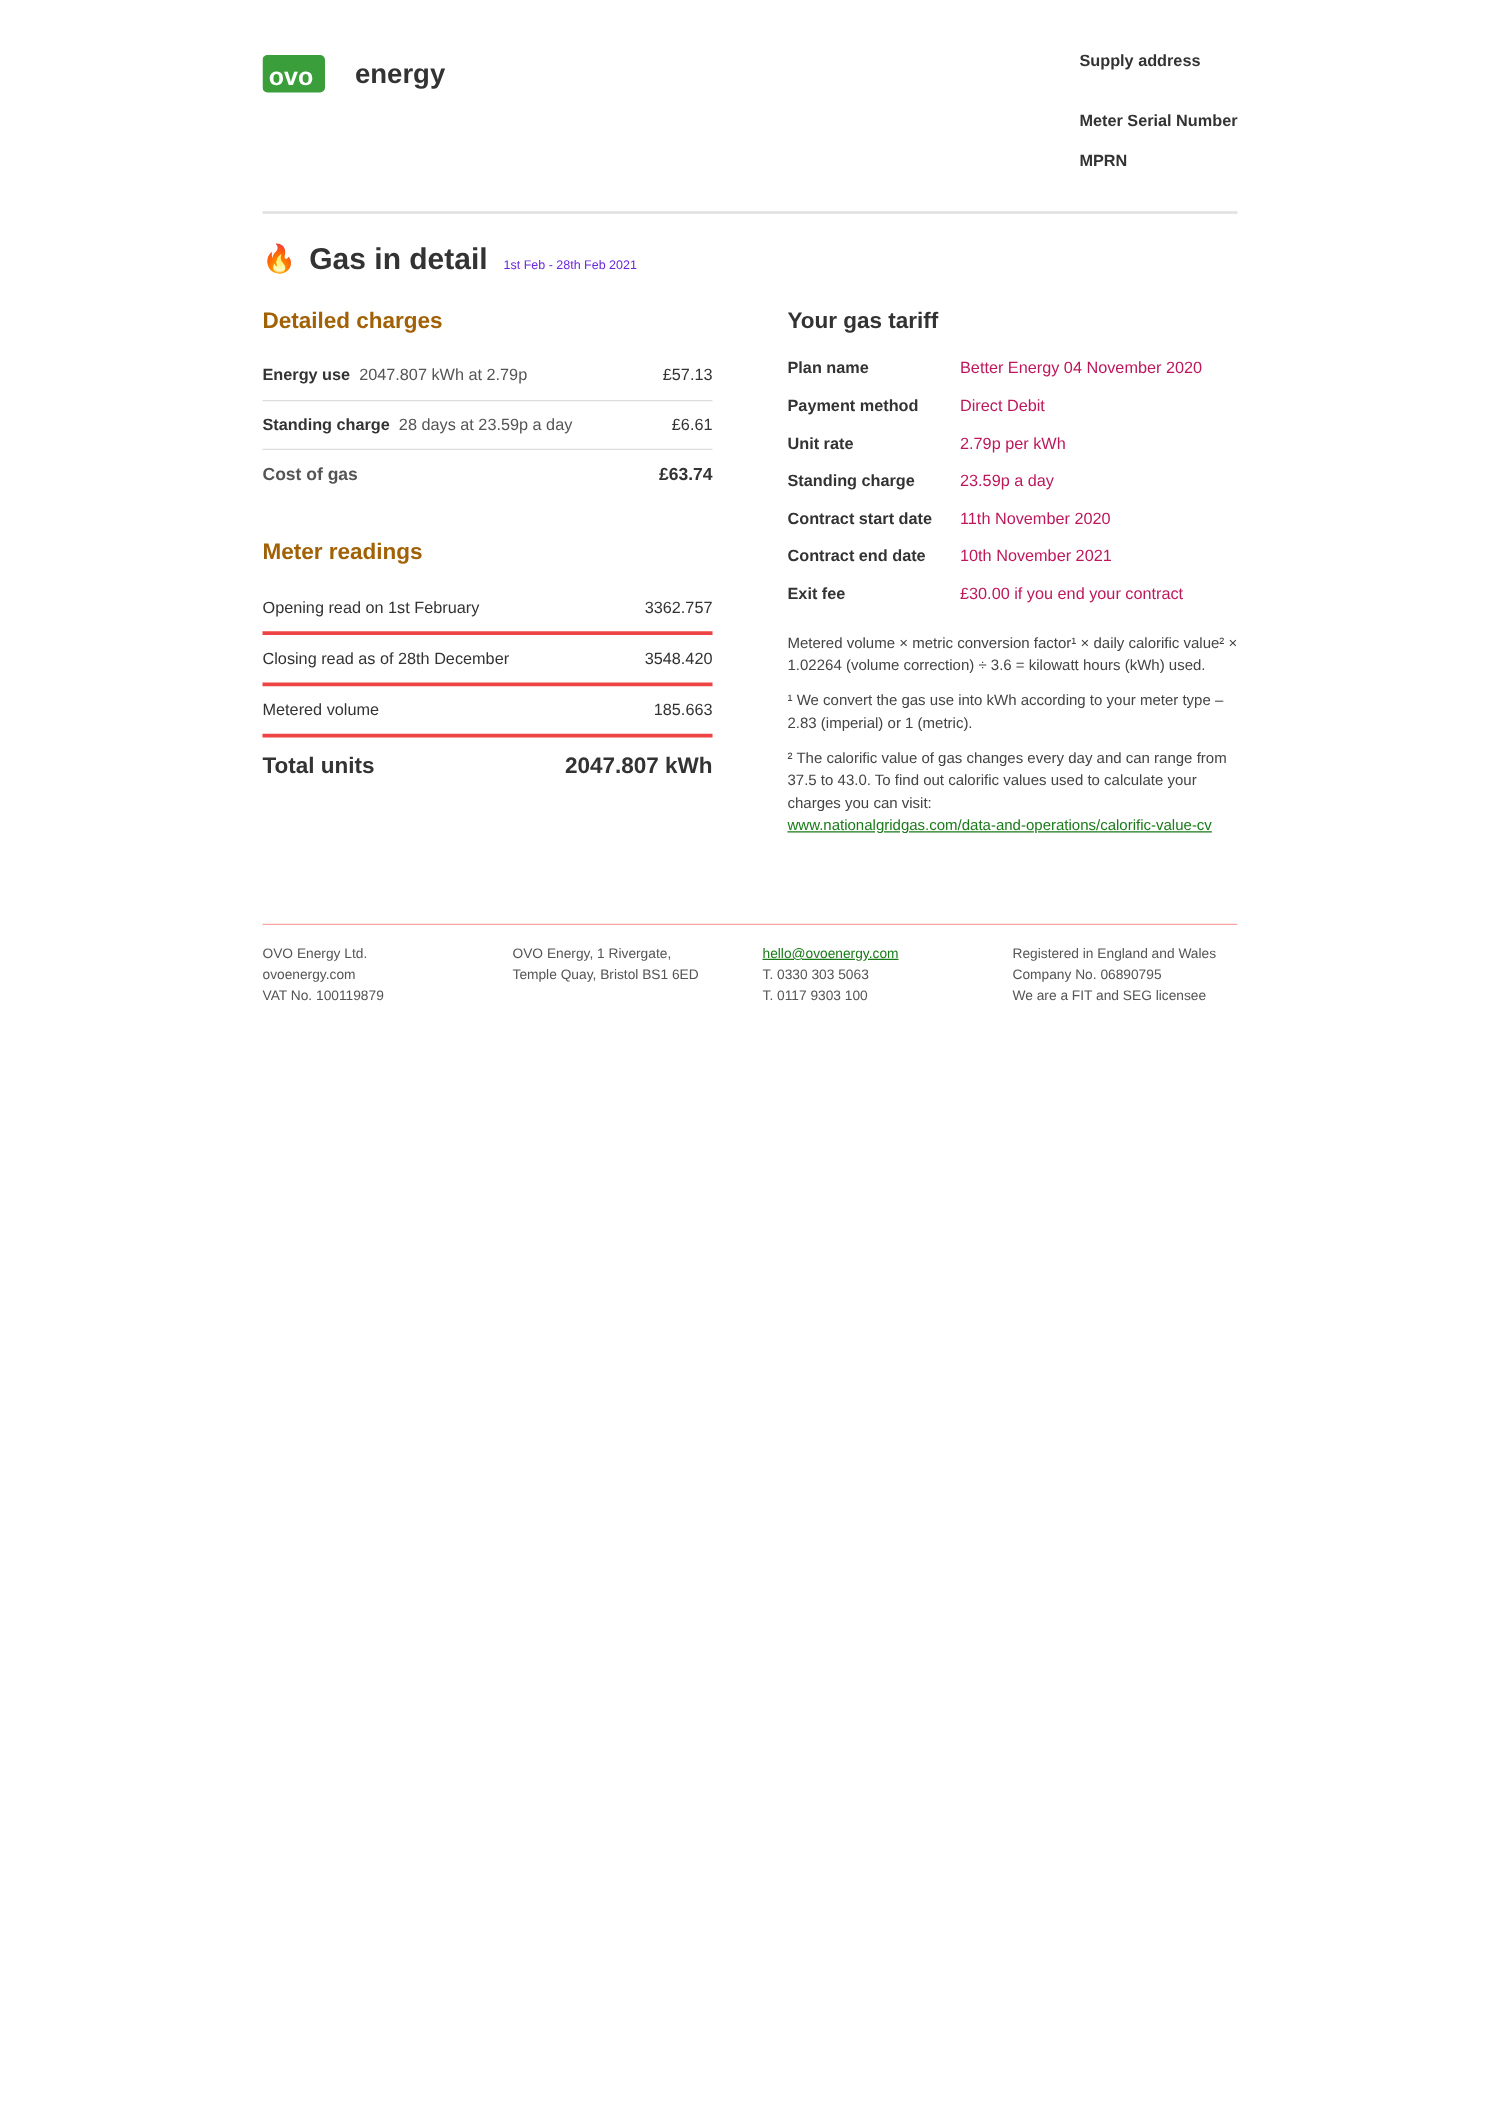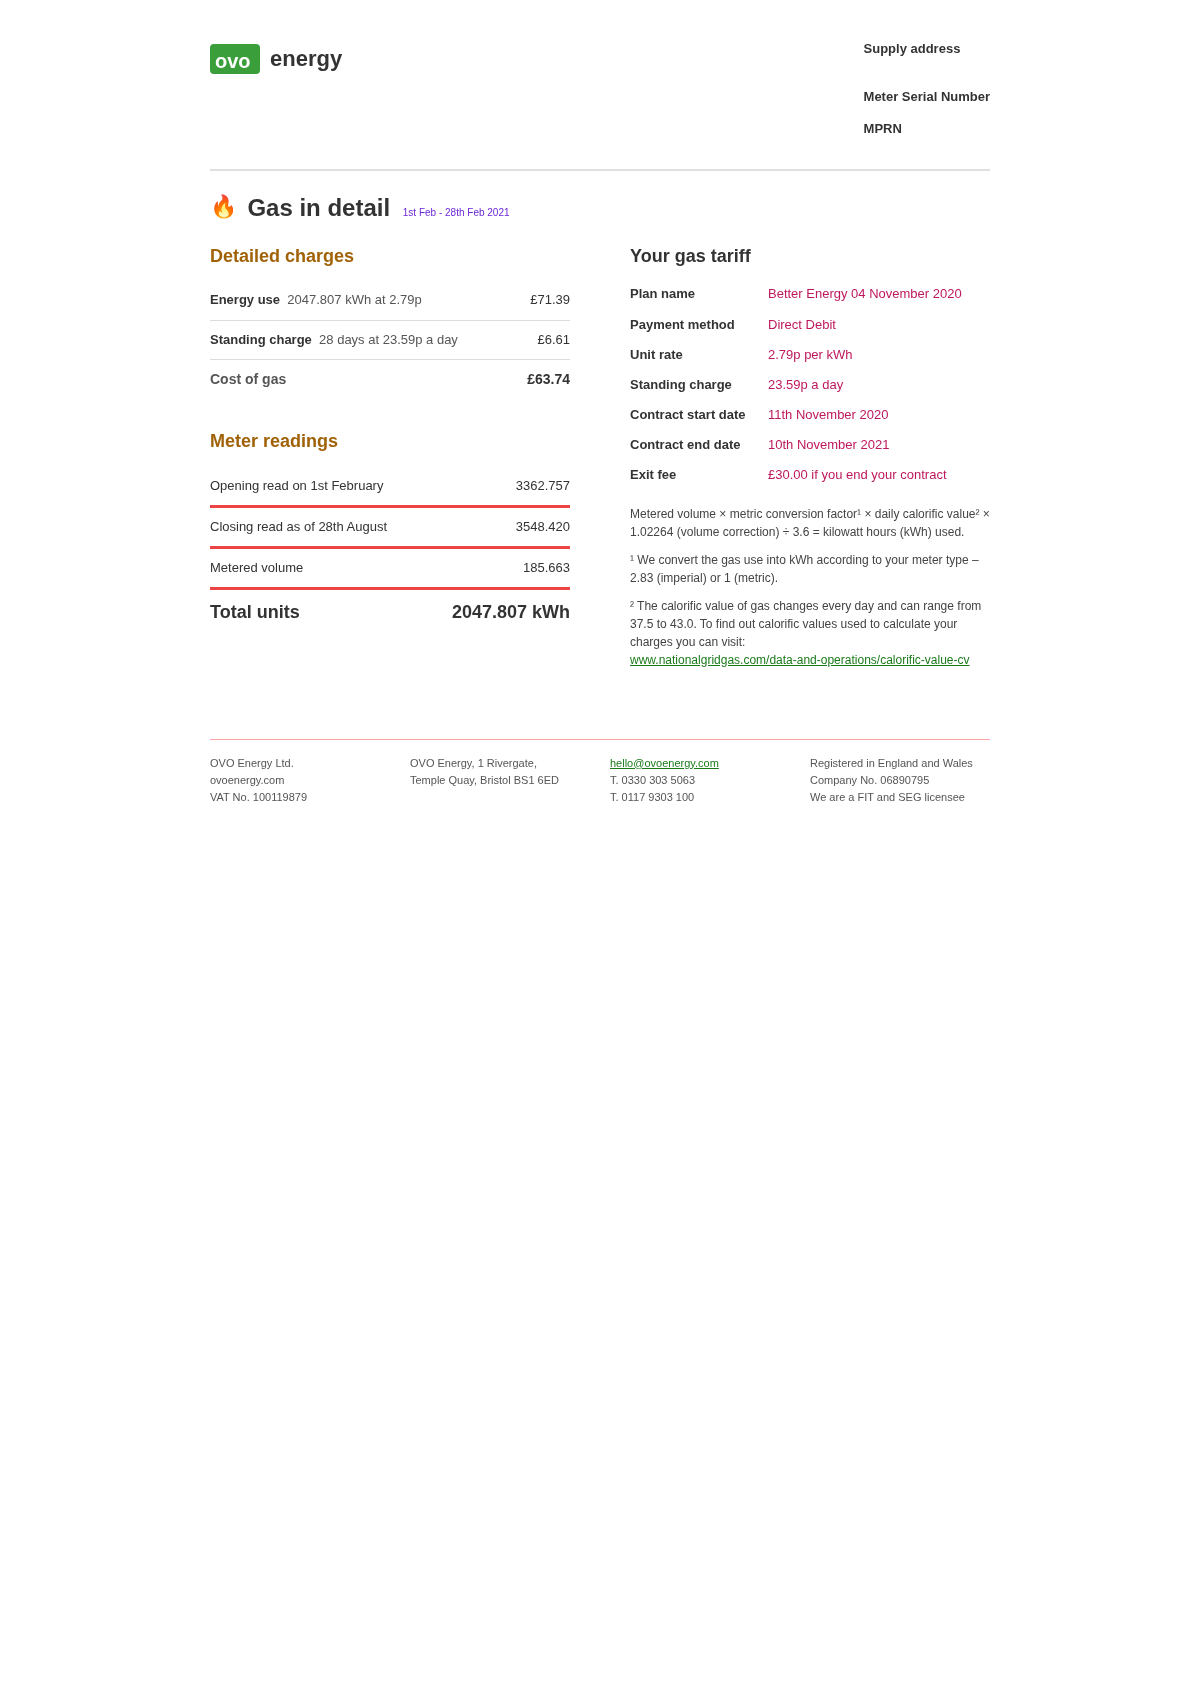--- a/index.html
+++ b/index.html
@@ -21,21 +21,21 @@
     
     .header {
       display: flex;
       justify-content: space-between;
       align-items: flex-start;
       margin-bottom: 30px;
     }
     .logo-container {
       display: flex;
       align-items: center;
-      gap: 8px;
+      gap: 22px;
     }
     .logo-icon {
       width: 52px;
       height: 38px;
     }
     .logo-text {
       font-size: 22px;
       font-weight: bold;
       color: #333;
     }
@@ -242,21 +242,21 @@
 
     <div class="left-column">
 
       <div class="detailed-charges">
         <div class="subsection-title">Detailed charges</div>
 
         <div class="charge-row">
           <span class="label">
             <strong>Energy use</strong>&nbsp; 2047.807 kWh at 2.79p
           </span>
-          <span class="amount">£71.39</span>
+          <span class="amount">£57.13</span>
         </div>
 
         <div class="charge-row">
           <span class="label">
             <strong>Standing charge</strong>&nbsp; 28 days at 23.59p a day
           </span>
           <span class="amount">£6.61</span>
         </div>
 
         <div class="charge-row total">
@@ -266,21 +266,21 @@
       </div>
 
       <div class="meter-readings">
         <div class="subsection-title">Meter readings</div>
 
         <div class="reading-row">
           <span>Opening read on 1st February</span>
           <span>3362.757</span>
         </div>
         <div class="reading-row">
-          <span>Closing read as of 28th August</span>
+          <span>Closing read as of 28th December</span>
           <span>3548.420</span>
         </div>
         <div class="reading-row">
           <span>Metered volume</span>
           <span>185.663</span>
         </div>
         <div class="reading-row total">
           <span>Total units</span>
           <span>2047.807 kWh</span>
         </div>

